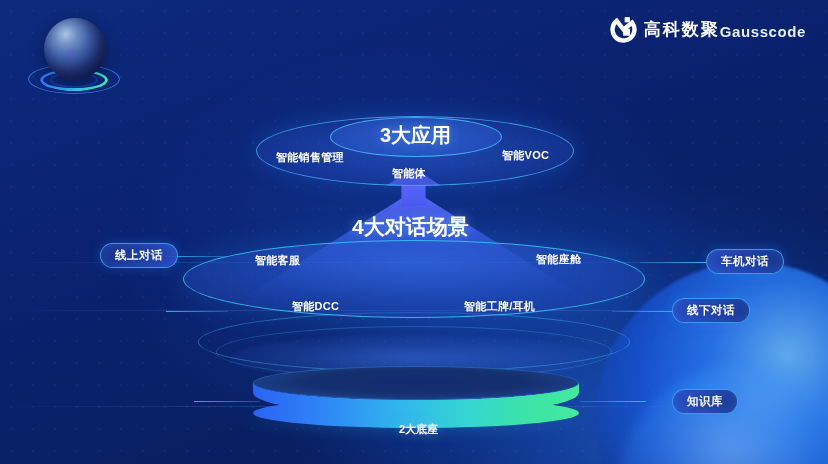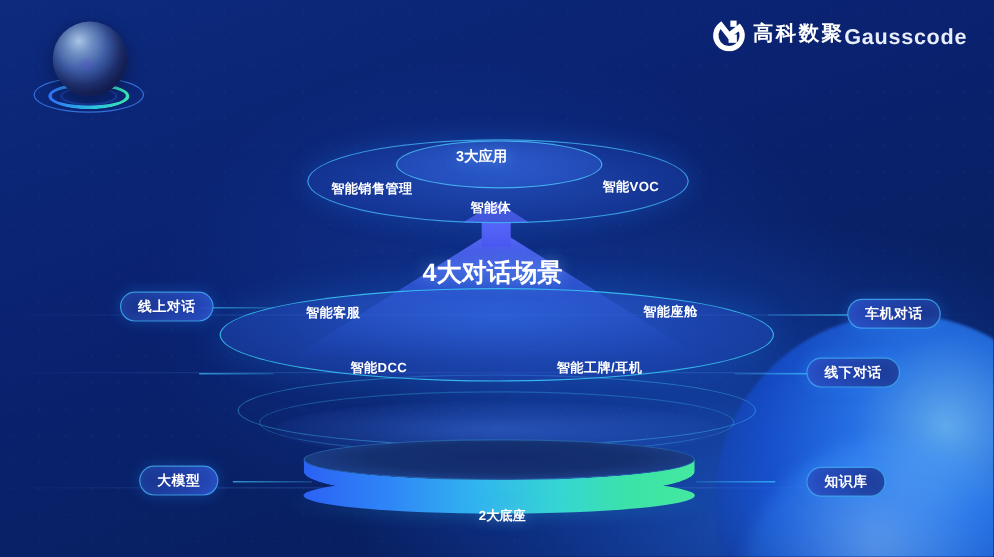--- a/index.html
+++ b/index.html
@@ -79,21 +79,21 @@
   }
   .title .num{ color:#2f8ef8; }
 
   .brand{
     position:absolute; right:22px; top:16px;
     display:flex; align-items:center; gap:7px;
   }
   .brand-mark{ width:27px; height:27px; position:relative; flex:0 0 auto; }
   .brand-text{ display:flex; flex-direction:row; line-height:1; }
   .brand-cn{ font-size:17px; font-weight:700; color:#ffffff; letter-spacing:2px; }
-  .brand-en{ font-size:18px; font-weight:600; color:#e8eefc; letter-spacing:.6px; margin-top:3px; }
+  .brand-en{ font-size:15px; font-weight:600; color:#e8eefc; letter-spacing:.6px; margin-top:3px; }
 
   
   .diagram{ position:absolute; left:0; top:0; width:828px; height:464px; }
 
   .ell{ position:absolute; border-radius:50%; }
 
   
   .top-outer{
     left:256px; top:116px; width:318px; height:70px;
     border:1.2px solid rgba(70,190,255,.75);
@@ -165,21 +165,21 @@
     filter:blur(5px);
   }
 
   
   .lbl{ position:absolute; color:#ffffff; font-size:11px; font-weight:700; white-space:nowrap; letter-spacing:.3px; }
   .lbl-hero{
     position:absolute; color:#ffffff; white-space:nowrap; font-weight:700;
     text-shadow:0 0 12px rgba(120,190,255,.55);
   }
 
-  #hero-top{ left:380px; top:122px; font-size:12px; }
+  #hero-top{ left:380px; top:122px; font-size:20px; }
   #hero-mid{ left:352px; top:213px; font-size:21px; }
   #hero-base{ left:399px; top:386px; font-size:11px;margin-top:36px; }
 
   #lbl-sales{ left:276px; top:150px; }
   #lbl-voc{   left:502px; top:148px; }
   #lbl-agent{ left:392px; top:166px; }
 
   #lbl-kefu{  left:255px; top:253px; }
   #lbl-zuocang{ left:536px; top:252px; }
   #lbl-dcc{   left:292px; top:299px; }
@@ -289,21 +289,18 @@
 
     <div class="pill" id="pill-online">
       <span>线上对话</span>
     </div>
     <div class="pill right" id="pill-car">
       <span>车机对话</span>
     </div>
     <div class="pill right" id="pill-offline">
       <span>线下对话</span>
     </div>
-    <div class="pill" id="pill-model">
-      <span>大模型</span>
-    </div>
     <div class="pill right" id="pill-kb">
       <span>知识库</span>
     </div>
 
   </div>
 </div>
 
 </body></html>

